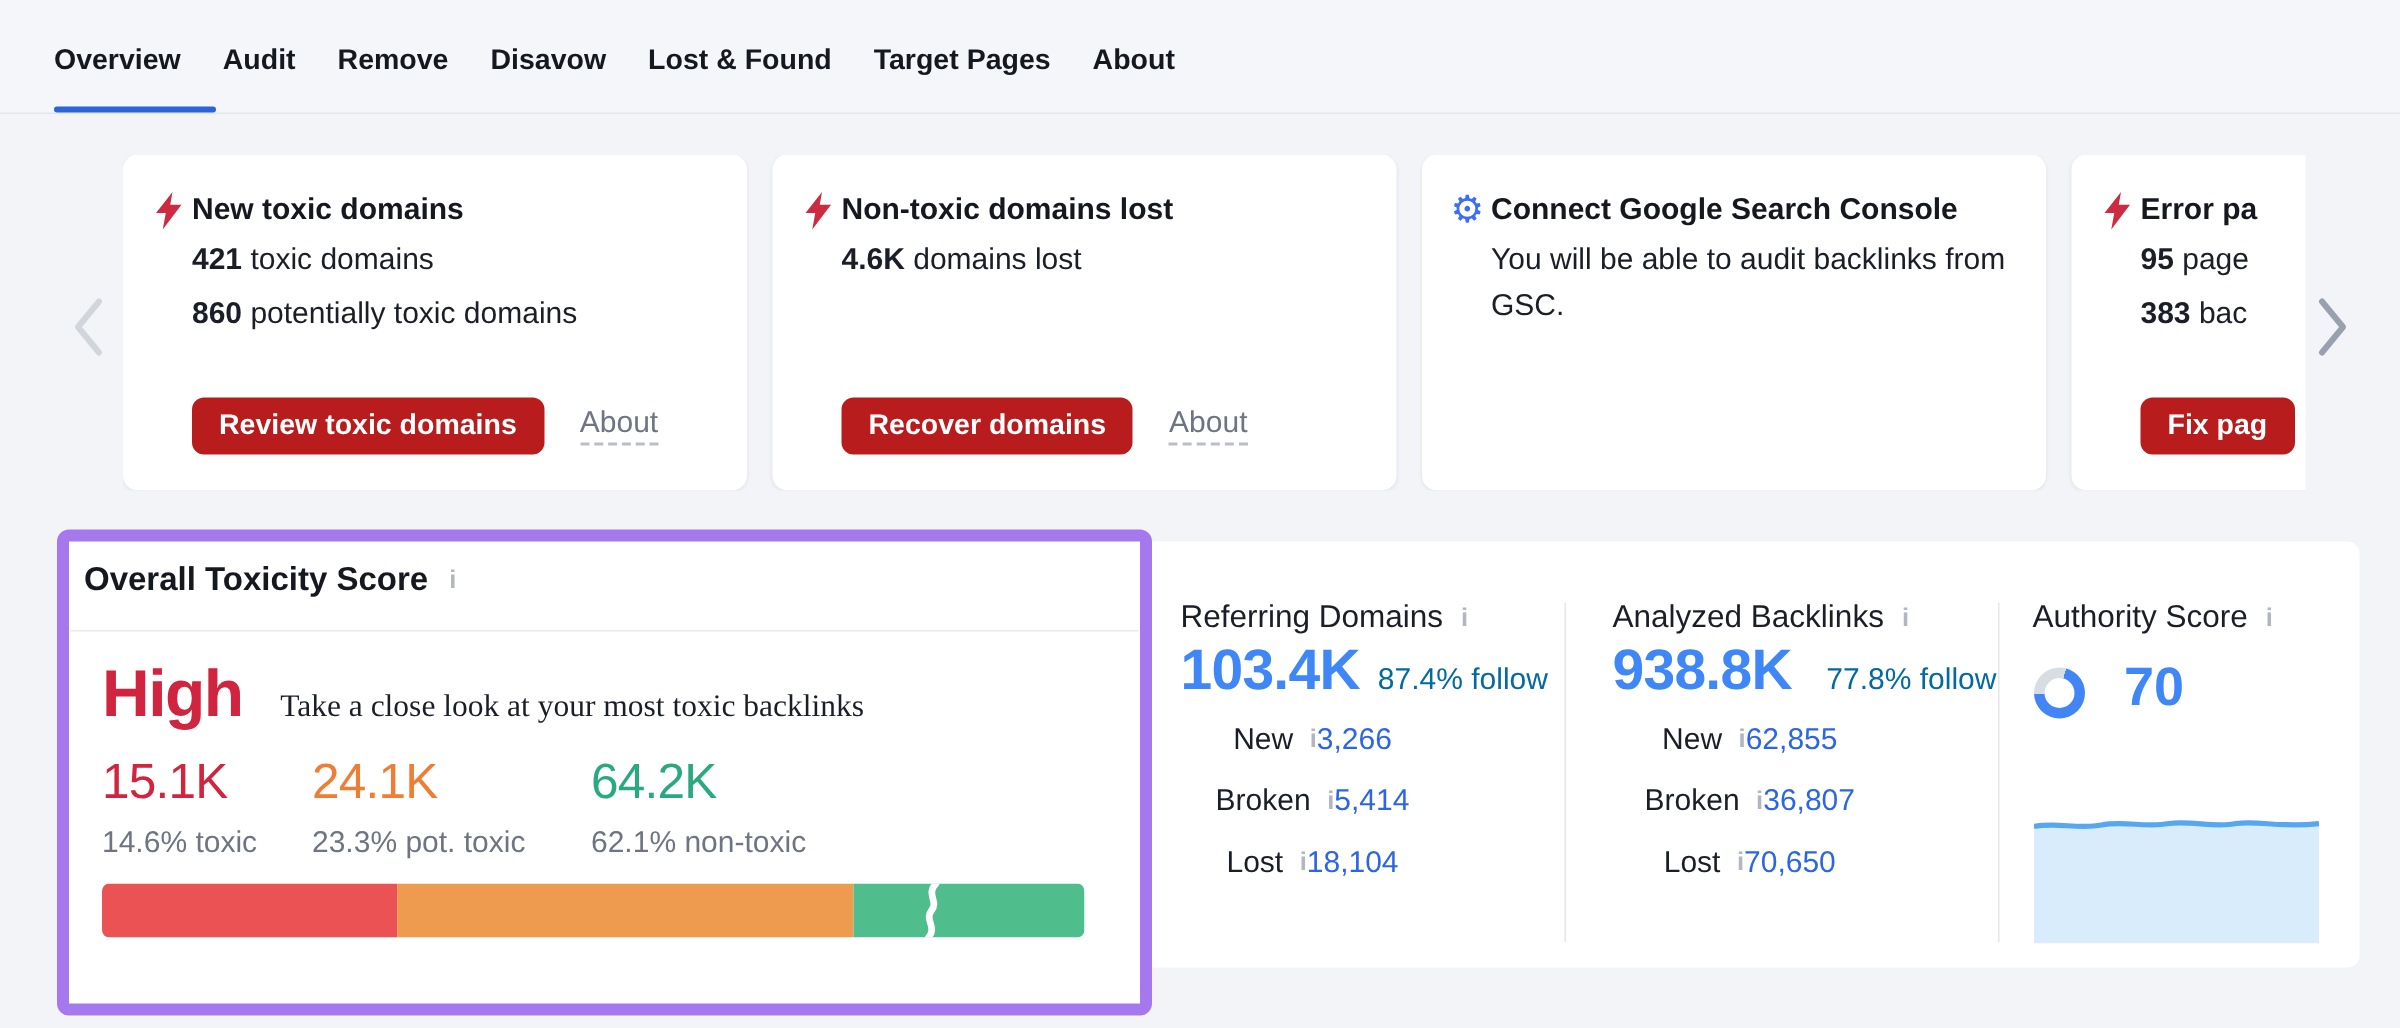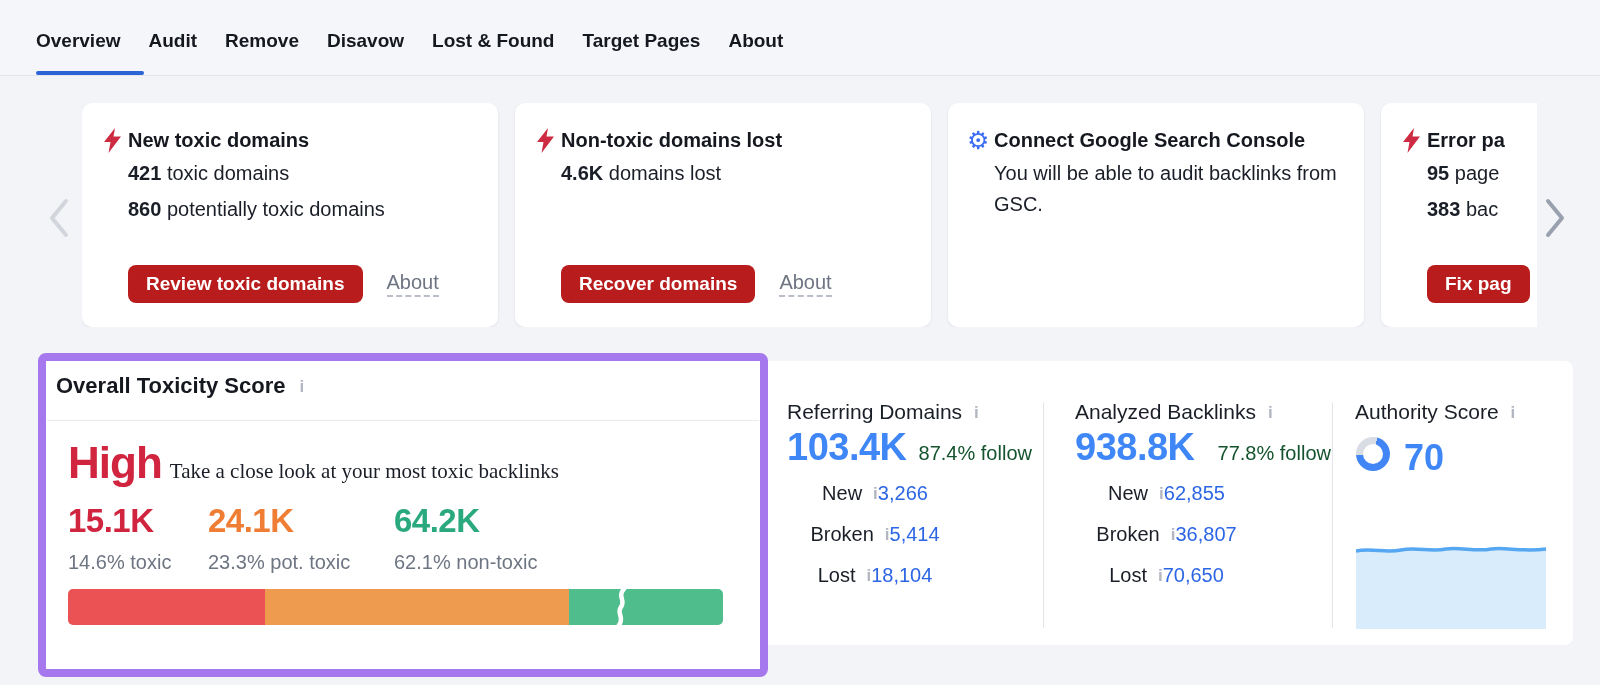--- a/index.html
+++ b/index.html
@@ -47,48 +47,48 @@
     background:#fff;border:8px solid #a678ee;border-radius:8px;
   }
   .info{
     display:inline-block;color:#b2b6c0;font-weight:700;font-size:17px;line-height:17px;
     cursor:pointer;vertical-align:1px;
   }
 
   .tox-title{position:absolute;left:56px;top:373px;font-size:22px;font-weight:700;color:#15181f;}
   .tox-title .info{margin-left:14px;}
   .tox-divider{position:absolute;left:47px;top:420px;width:712px;height:1px;background:#e8eaee;}
-  .tox-level-row{position:absolute;left:68px;top:438px;display:flex;align-items:baseline;gap:8px;}
+  .tox-level-row{position:absolute;left:68px;top:438px;display:flex;align-items:baseline;gap:25px;}
   .tox-level{font-size:44px;font-weight:700;color:#d0243f;letter-spacing:-1px;}
   .tox-note{font-size:21px;color:#1a1e27;font-family:Liberation Serif, serif;}
   .tox-stats{position:absolute;left:68px;top:502px;display:flex;}
   .tox-stat{margin-right:24px;}
-  .tox-stat .val{font-size:33px;font-weight:700;letter-spacing:-0.5px;}
+  .tox-stat .val{font-size:33px;font-weight:400;letter-spacing:-0.5px;}
   .tox-stat .lab{font-size:20px;color:#6e7582;margin-top:11px;}
   .v-red{color:#d0243f;} .v-orange{color:#ef7d33;} .v-green:{color:#2aa87e;}
   .v-green{color:#2aa87e;}
   .w1{min-width:116px;} .w2{min-width:162px;}
   .tox-bar{position:absolute;left:68px;top:589px;width:655px;height:36px;display:flex;border-radius:5px;overflow:hidden;}
   .seg-red{width:30%;background:#ea5253;}
   .seg-orange{width:46.5%;background:#ef9b4f;}
   .seg-green{width:23.5%;background:#50bd8d;}
   .bar-break{position:absolute;left:612px;top:589px;}
 
   .col-title{position:absolute;font-size:21px;color:#1a1e27;}
   .col-title .info{margin-left:12px;}
   .big-row{position:absolute;display:flex;align-items:baseline;gap:12px;}
   .big-num{font-size:38px;font-weight:700;color:#3f86f7;letter-spacing:-0.5px;}
-  .follow{font-size:20px;color:#14532d;}
+  .follow{font-size:20px;color:#0369a1;}
   .mrow{position:absolute;display:flex;justify-content:center;align-items:center;}
   .mlabel{font-size:20px;color:#1a1e27;}
   .mlabel .info{margin-left:11px;}
   .mvalue{font-size:20px;font-weight:400;color:#2c66e4;cursor:pointer;text-decoration:none;}
   .vdiv{position:absolute;top:402px;width:1px;height:226px;background:#e3e5ea;}
 
-  .donut-row{position:absolute;left:1356px;top:437px;display:flex;align-items:flex-start;gap:14px;}
+  .donut-row{position:absolute;left:1356px;top:437px;display:flex;align-items:flex-end;gap:26px;}
   .donut{width:34px;height:34px;border-radius:50%;background:conic-gradient(from 15deg,#4285f4 0 70%,#d8dce3 70% 100%);position:relative;}
   .donut::after{content:"";position:absolute;left:7px;top:7px;width:20px;height:20px;background:#fff;border-radius:50%;}
   .score{font-size:36px;font-weight:700;color:#3f86f7;}
   .area-chart{position:absolute;left:1356px;top:543px;}
 </style>
 </head>
 <body>
 
 <div class="nav">
   <div class="nav-items">

